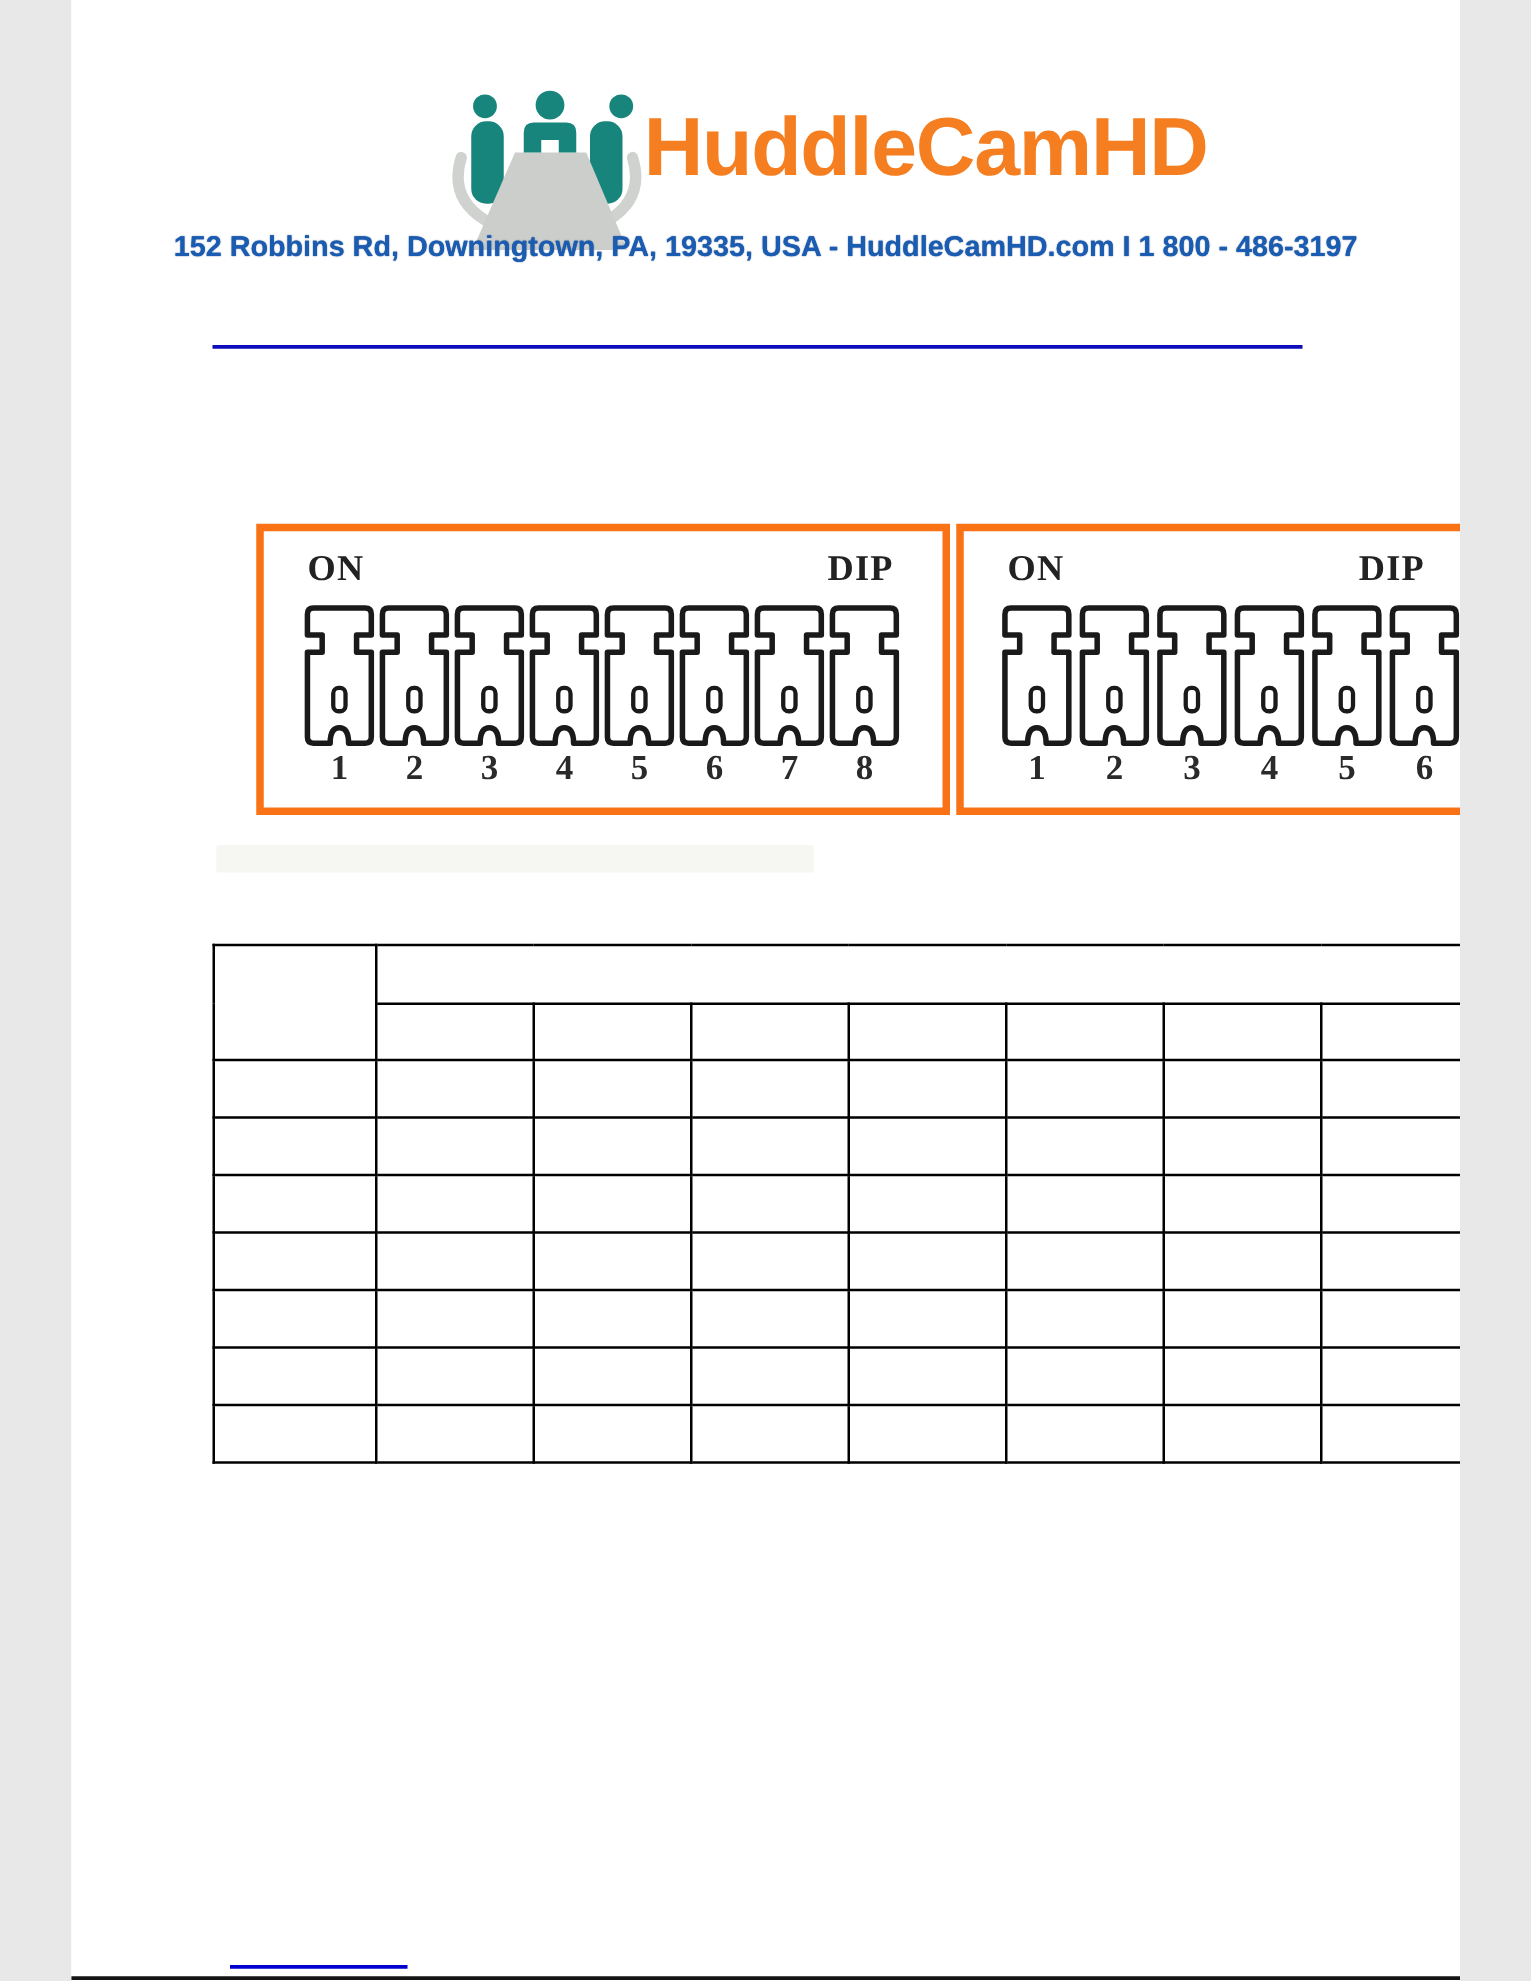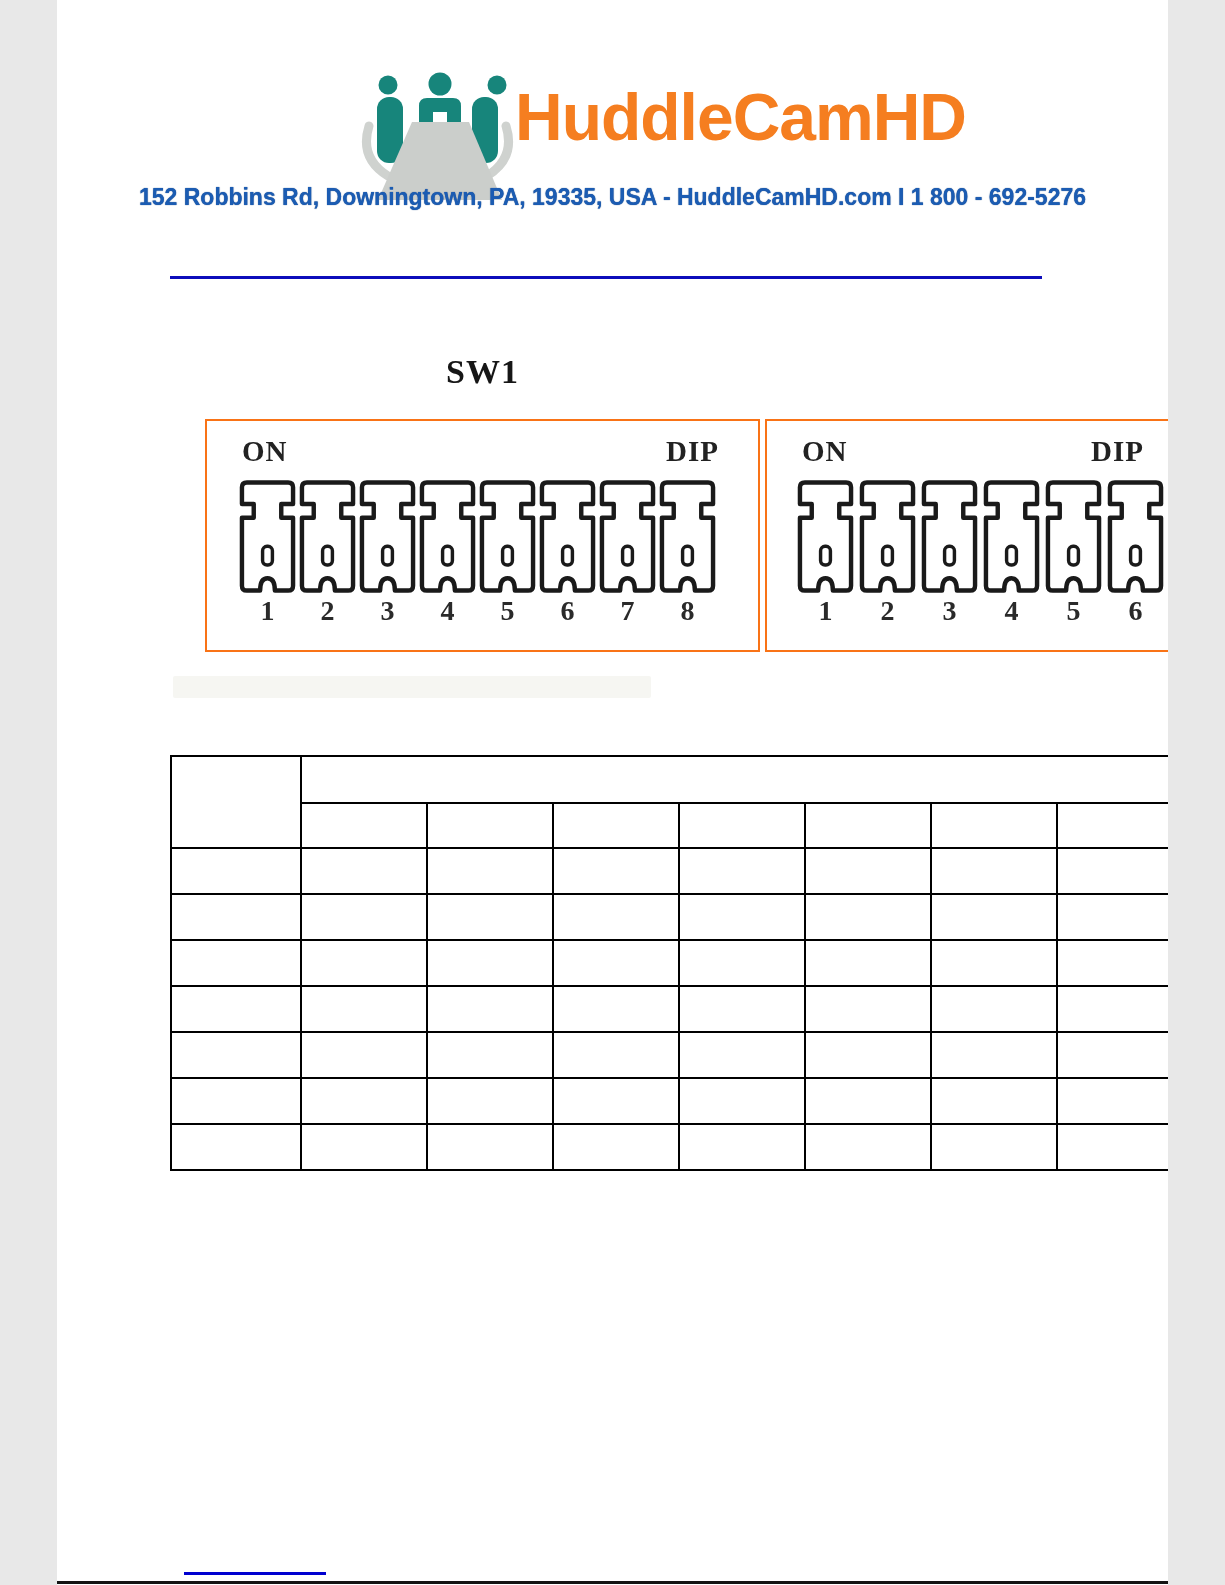--- a/index.html
+++ b/index.html
@@ -25,21 +25,21 @@
   
   .sw-title{
     position:absolute;top:352px;height:40px;
     font-family:"Liberation Serif",serif;font-weight:bold;font-size:34px;
     letter-spacing:1px;color:#161616;text-align:center;line-height:40px;
   }
   #sw1-title{left:148px;width:555px;}
   #sw2-title{left:708px;width:420px;}
   .sw-panel{
     position:absolute;top:419px;height:233px;box-sizing:border-box;
-    border:2px solid #f97316;background:#fff;
+    border:6px solid #f97316;background:#fff;
   }
   #sw1-panel{left:148px;width:555px;}
   #sw2-panel{left:708px;width:420px;}
   .on-label,.dip-label{
     position:absolute;top:14px;
     font-family:"Liberation Serif",serif;font-weight:bold;font-size:29px;
     color:#222;letter-spacing:1px;
   }
   .on-label{left:35px;}
   .dip-label{right:39px;}
@@ -80,25 +80,24 @@
     <rect x="22" y="37" width="26" height="66" rx="12" fill="#17857B"></rect>
     <circle cx="142" cy="25" r="9.5" fill="#17857B"></circle>
     <rect x="117" y="37" width="26" height="66" rx="12" fill="#17857B"></rect>
     <polygon points="57,62 114,62 147,140 23,140" fill="#CBCECB"></polygon>
     <circle cx="85" cy="24" r="11.5" fill="#17857B"></circle>
     <path d="M64 62 L64 46 Q64 38 72 38 L98 38 Q106 38 106 46 L106 62 L92 62 L92 52 L78 52 L78 62 Z" fill="#17857B"></path>
   </svg>
 
   <div class="brand-text">HuddleCamHD</div>
 
-  <div class="address-line">152 Robbins Rd, Downingtown, PA, 19335, USA - HuddleCamHD.com I 1 800 - 692-5276</div>
+  <div class="address-line">152 Robbins Rd, Downingtown, PA, 19335, USA - HuddleCamHD.com I 1 800 - 486-3197</div>
 
   <div class="blue-rule"></div>
 
-  <div class="sw-title" id="sw1-title">SW1</div>
 
   <div class="sw-panel" id="sw1-panel">
     <span class="on-label">ON</span>
     <span class="dip-label">DIP</span>
     <div class="switch-row">
         <div class="switch-unit">
           <svg viewBox="0 0 58 116" width="57" height="115">
             <path d="M8 3 H50 Q55 3 55 8 V25 H43 V39 H55 V108 Q55 113 50 113 H36.5 Q36.5 100.5 29 100.5 Q21.5 100.5 21.5 113 H8 Q3 113 3 108 V39 H15 V25 H3 V8 Q3 3 8 3 Z" fill="#ffffff" stroke="#1a1a1a" stroke-width="4.5" stroke-linejoin="round"></path>
             <rect x="24" y="68" width="10" height="19" rx="4.5" fill="#ffffff" stroke="#1a1a1a" stroke-width="3.5"></rect>
           </svg>

